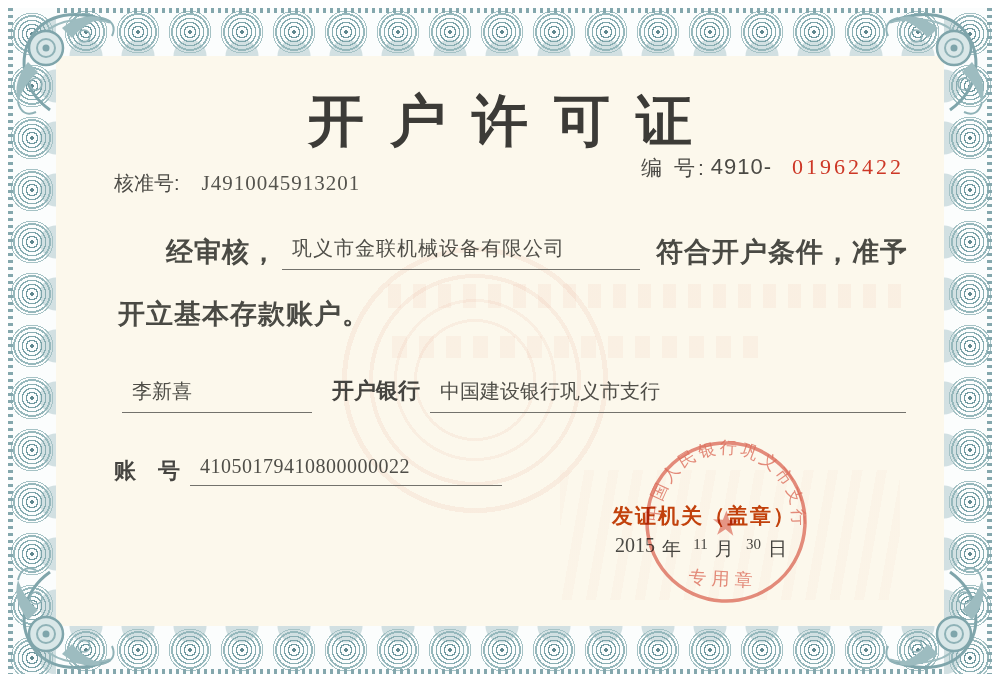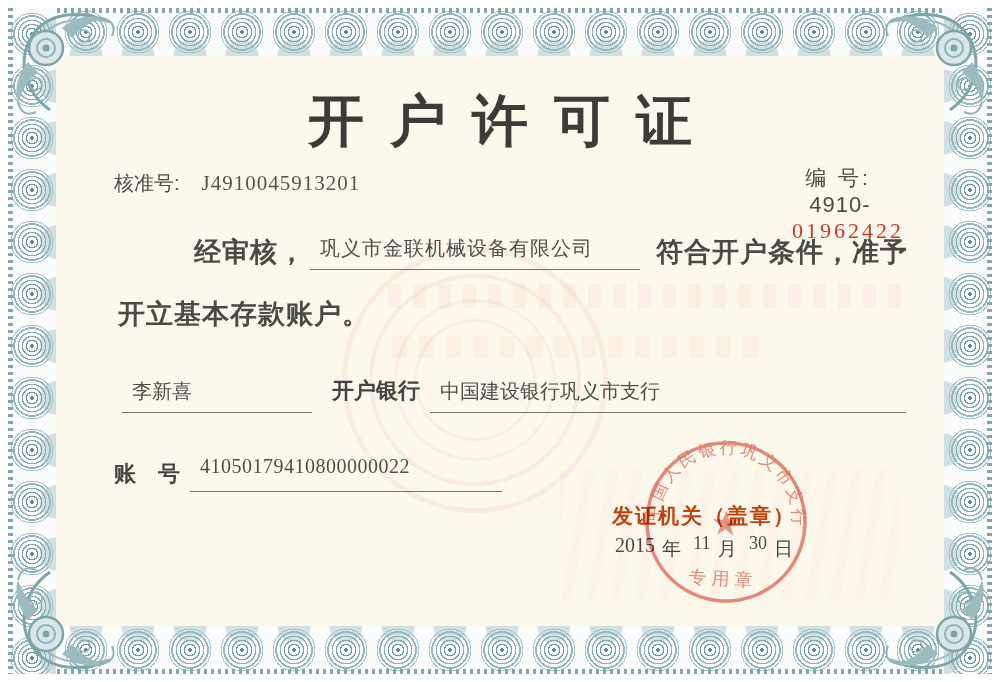--- a/index.html
+++ b/index.html
@@ -73,45 +73,45 @@
   .content{position:absolute;inset:0;z-index:4;}
   .title{
     position:absolute;top:84px;left:0;width:100%;text-align:center;
     font-family:"Liberation Serif", serif;font-weight:bold;
     font-size:56px;color:#3c3b37;letter-spacing:26px;padding-left:26px;box-sizing:border-box;
   }
   .lbl{font-size:20px;color:#4b4a45;}
   .serifval{font-family:"Liberation Serif", serif;color:#55544e;}
   .row-approval{position:absolute;top:170px;left:114px;display:flex;align-items:baseline;}
   .row-approval .val{font-size:21px;letter-spacing:1px;margin-left:22px;}
-  .row-serial{position:absolute;top:164px;right:96px;display:flex;align-items:center;flex-direction:column;}
+  .row-serial{position:absolute;top:154px;right:96px;display:flex;align-items:flex-start;}
   .row-serial .lbl{font-size:21px;letter-spacing:3px;}
   .row-serial .prefix{font-size:22px;color:#4b4a45;margin-left:4px;letter-spacing:1px;}
   .row-serial .red{font-family:"Liberation Serif", serif;font-size:22px;color:#cd3726;letter-spacing:3px;margin-left:20px;}
   .big{font-size:27px;font-weight:600;color:#4a4a44;letter-spacing:1px;white-space:nowrap;}
   .ublock{border-bottom:1px solid #73726c;}
-  .line1{position:absolute;top:234px;left:166px;right:92px;display:flex;align-items:center;margin-left:28px;}
+  .line1{position:absolute;top:234px;left:166px;right:92px;display:flex;align-items:center;}
   .company{flex:1;margin-left:4px;font-family:Liberation Serif, serif;font-size:20px;color:#4f4e48;
     letter-spacing:1px;padding:0 6px 7px 10px;white-space:nowrap;}
   .line1 .suffix{margin-left:16px;}
   .line2{position:absolute;top:296px;left:118px;}
   .fieldsrow{position:absolute;top:376px;left:114px;right:94px;display:flex;align-items:baseline;}
   .flabel{font-size:22px;font-weight:600;color:#454440;white-space:nowrap;}
   .legal-val{width:176px;margin-left:8px;font-family:"Liberation Serif", serif;font-size:20px;color:#4f4e48;
     padding:0 4px 7px 10px;white-space:nowrap;}
   .bank-label{margin-left:20px;}
   .bank-val{flex:1;margin-left:10px;font-family:"Liberation Serif", serif;font-size:20px;color:#4f4e48;
     padding:0 4px 7px 10px;white-space:nowrap;}
   .accountrow{position:absolute;top:455px;left:114px;display:flex;align-items:center;}
   .account-val{width:298px;margin-left:10px;font-family:"Liberation Serif", serif;font-size:20px;color:#4f4e48;
-    letter-spacing:.5px;padding:0 4px 13px 10px;white-space:nowrap;}
+    letter-spacing:.5px;padding:0 4px 7px 10px;white-space:nowrap;}
   .issuer-label{position:absolute;left:612px;top:502px;font-size:21px;font-weight:600;letter-spacing:2px;color:#c2410c;}
   .dateline{position:absolute;left:610px;top:536px;font-size:19px;color:#44433e;white-space:nowrap;}
   .dateline .num{font-family:"Liberation Serif", serif;position:relative;top:-3px;margin:0 5px;color:#4a4944;font-size:20px;}
-  .dateline .num-sm{font-size:18px;top:-6px;margin-top:27px;}
+  .dateline .num-sm{font-size:15px;top:-6px;margin-top:27px;}
   .dateline .unit{margin:0 2px;}
   .stamp{position:absolute;left:640px;top:436px;width:172px;height:172px;z-index:5;
     mix-blend-mode:multiply;opacity:.85;transform:rotate(3deg);}
 </style>
 </head>
 <body>
 
 <svg width="0" height="0" style="position:absolute" aria-hidden="true">
   <defs>
     <g id="corner-flourish">

